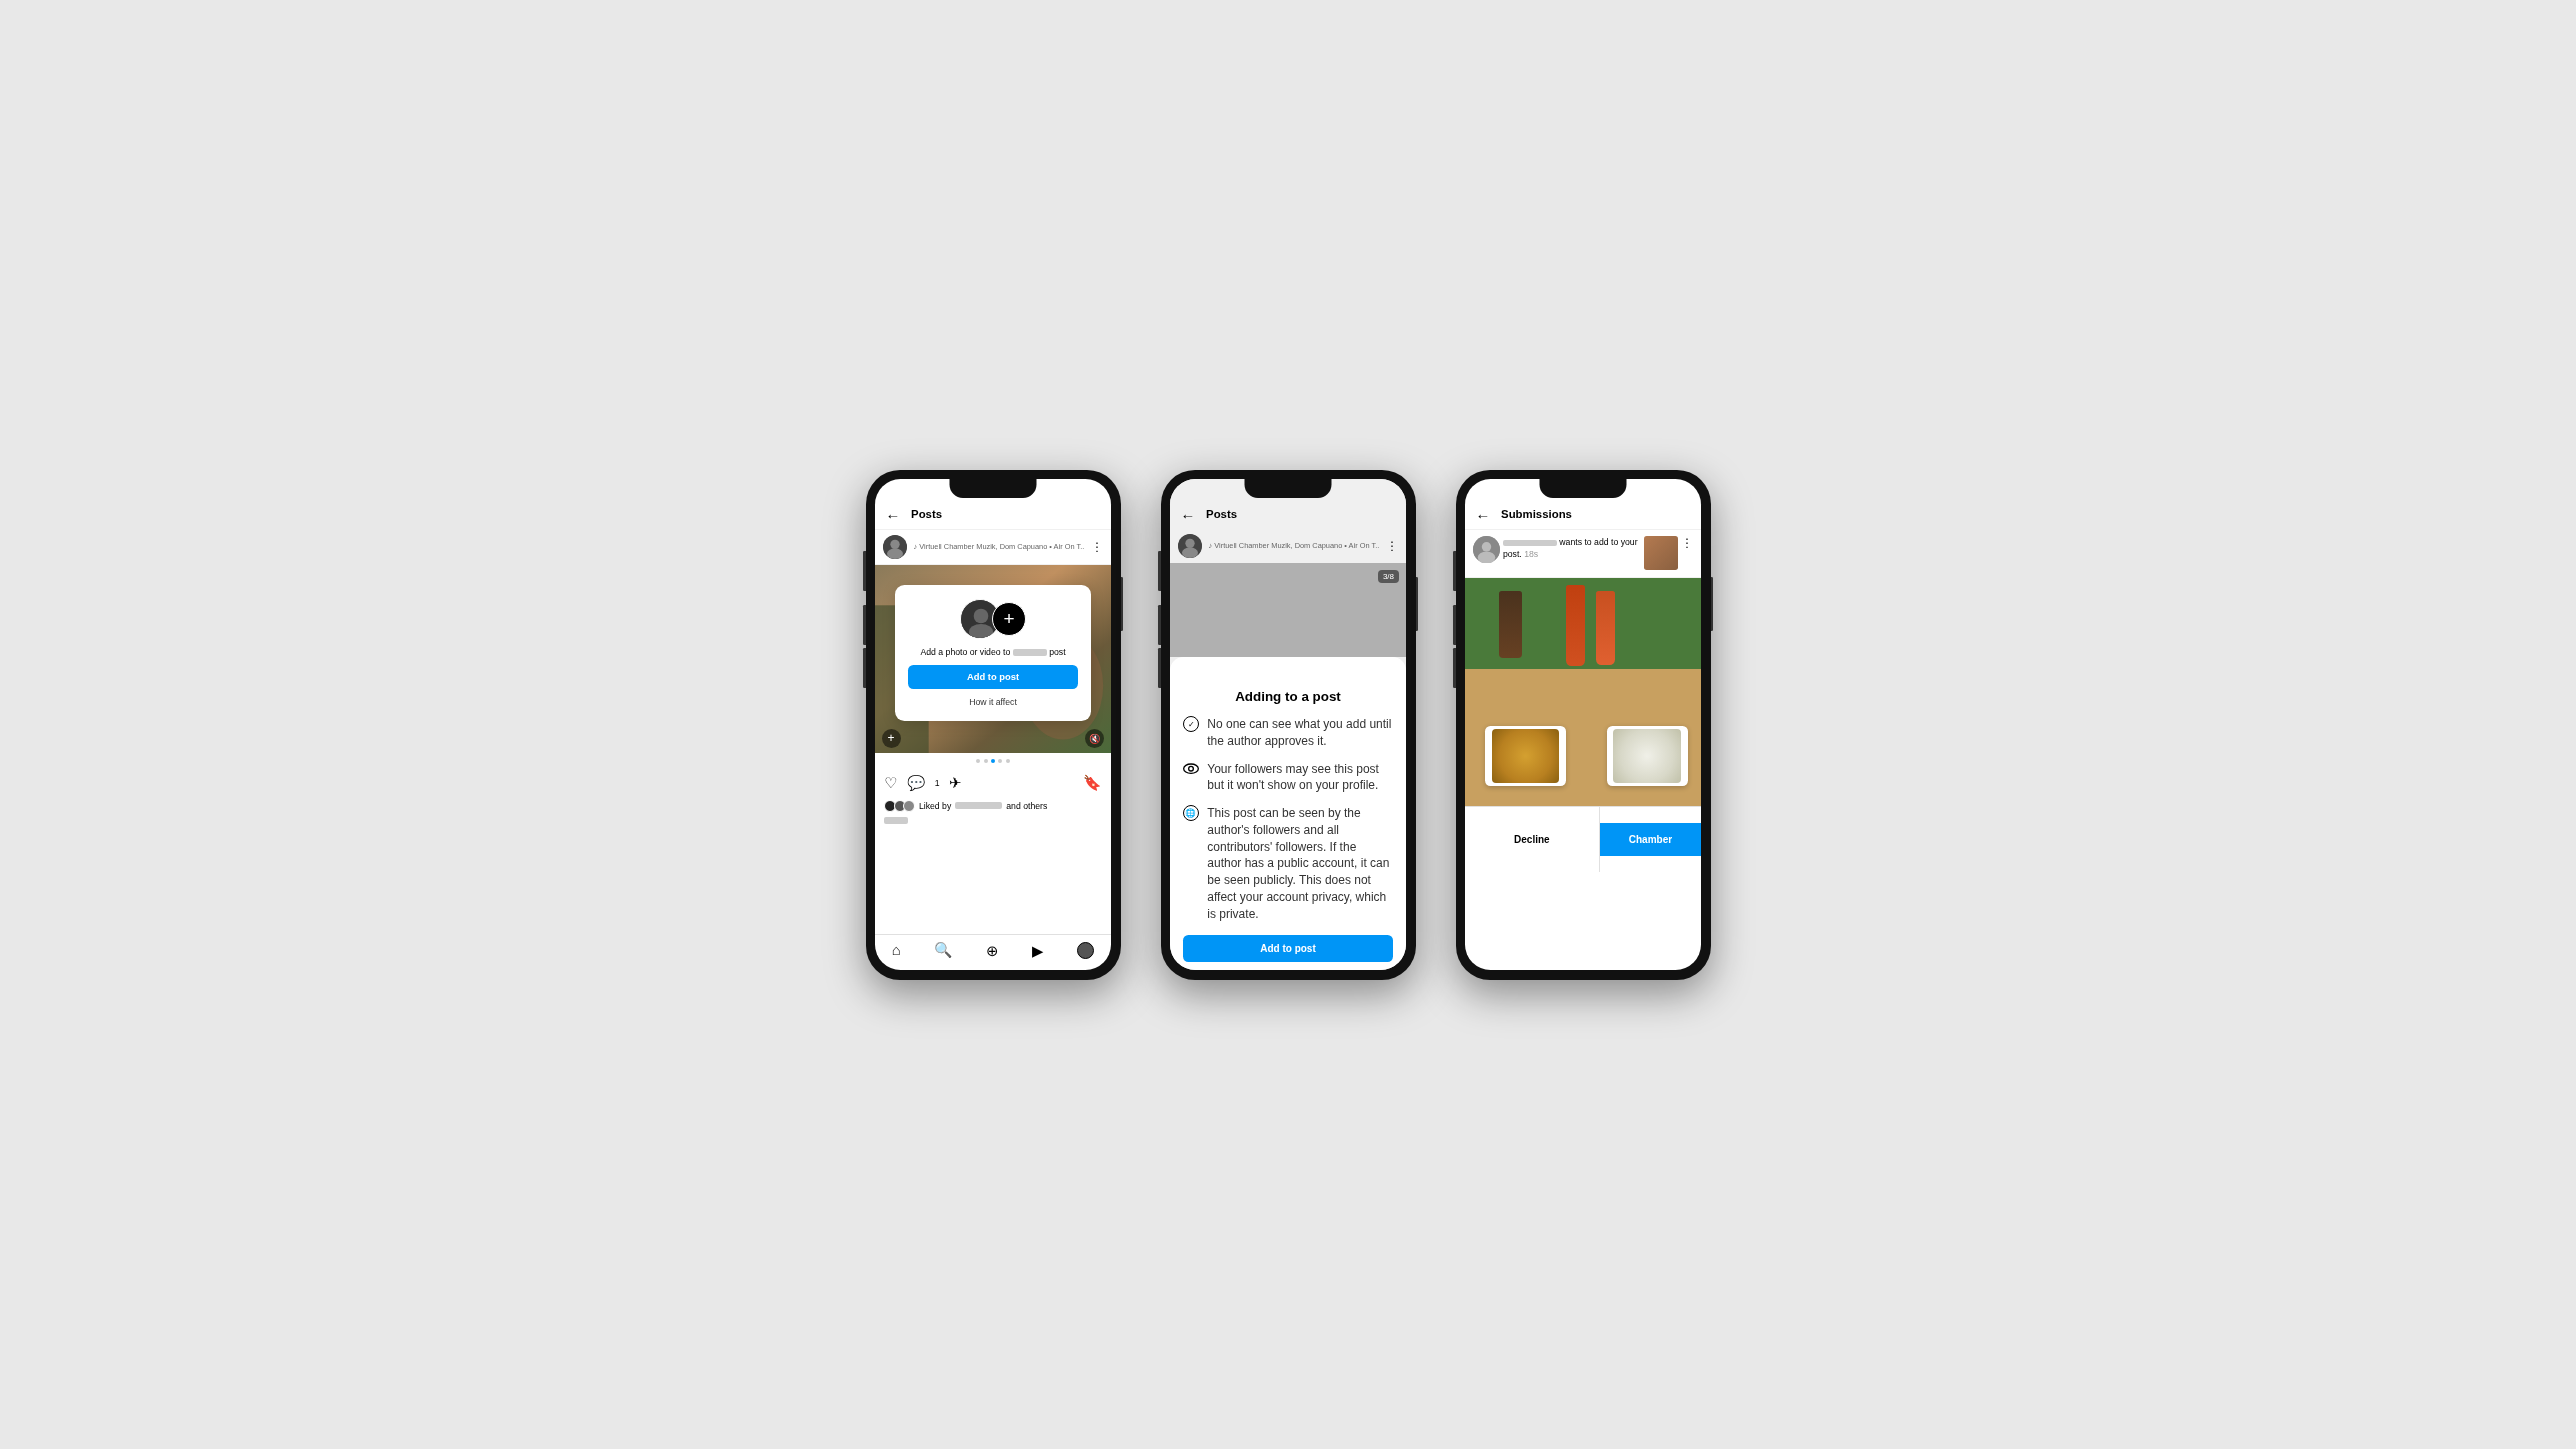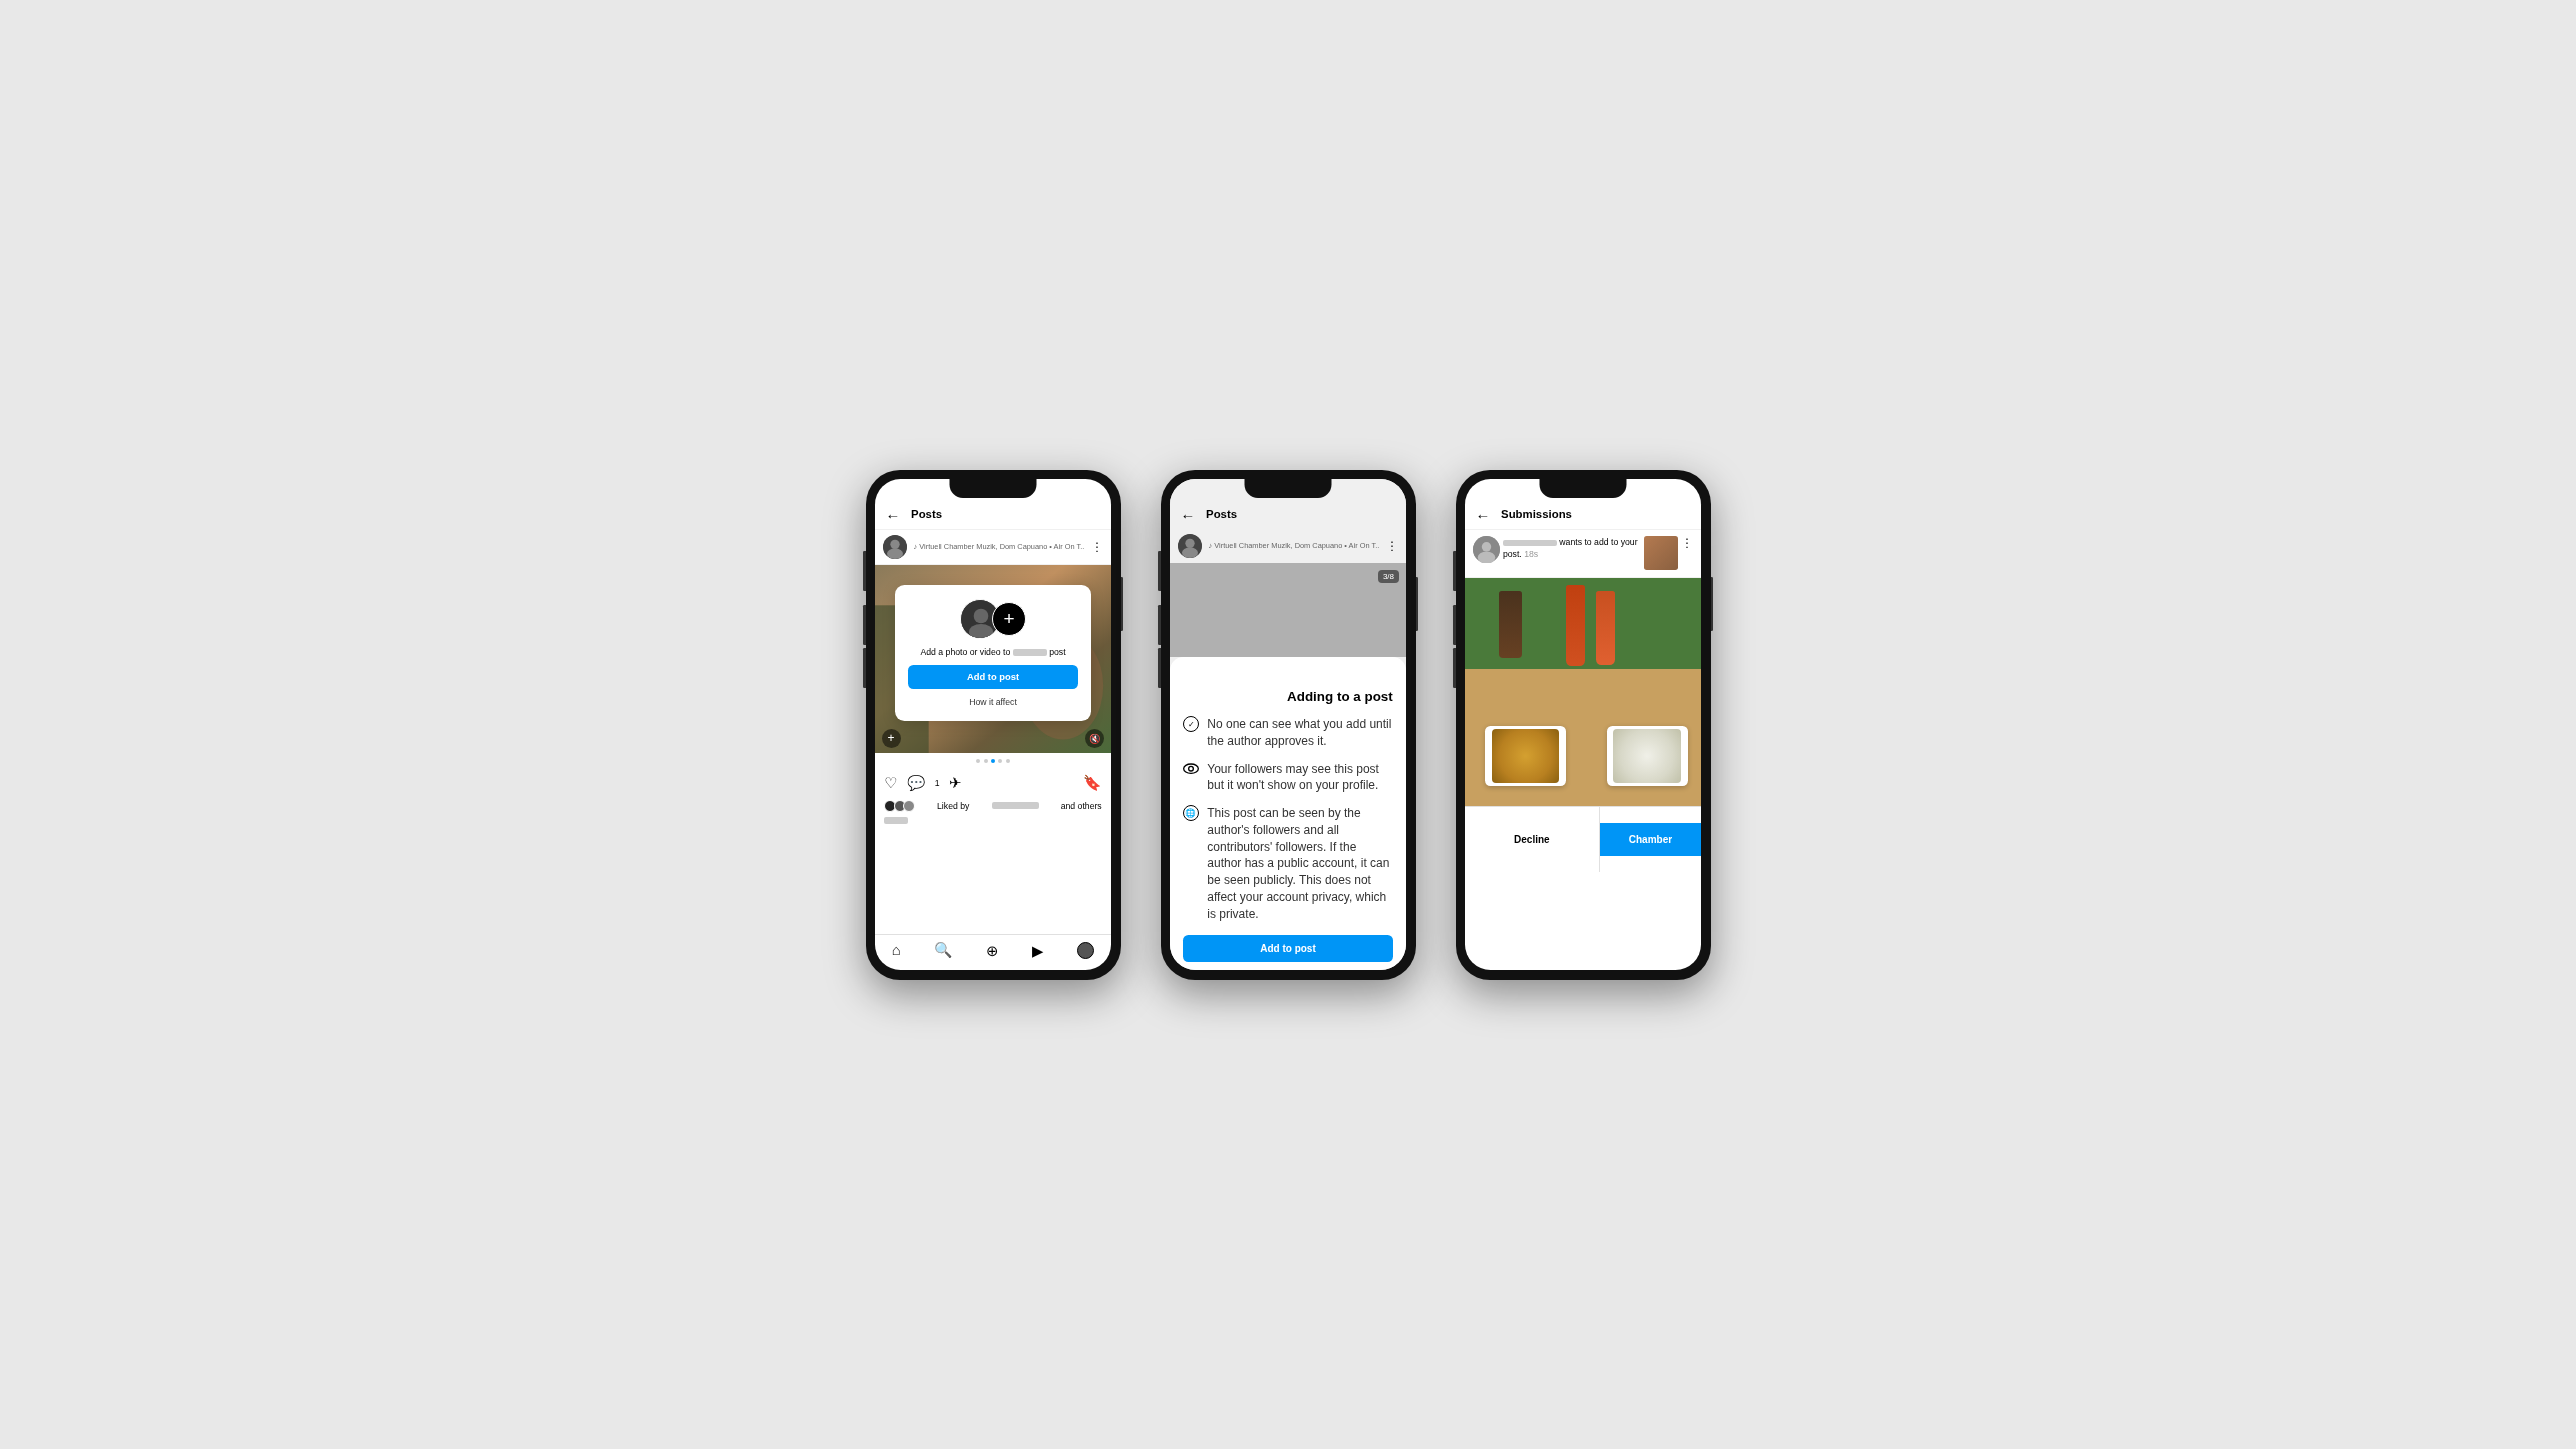--- a/index.html
+++ b/index.html
@@ -257,21 +257,20 @@
       color: #000;
     }
 
     .liked-by {
       padding: 2.7px 9.4px;
       font-size: 8.7px;
       color: #000;
       display: flex;
       align-items: center;
       gap: 4px;
-      justify-content: space-between;
     }
     .liked-avatars {
       display: flex;
     }
     .liked-avatar {
       width: 12px;
       height: 12px;
       border-radius: 50%;
       border: 0.7px solid #fff;
       margin-left: -2.7px;
@@ -358,21 +357,21 @@
       border-radius: 4px;
     }
 
     .modal-sheet {
       background: #fff;
       border-radius: 13.4px 13.4px 0 0;
       flex: 1;
       padding: 20px 13.4px 13.4px;
       display: flex;
       flex-direction: column;
-      align-items: flex-end;
+      align-items: center;
       gap: 12px;
       overflow-y: auto;
     }
     
     .modal-icon-svg {
       width: 67px;
       height: 54px;
     }
 
     .modal-title {

